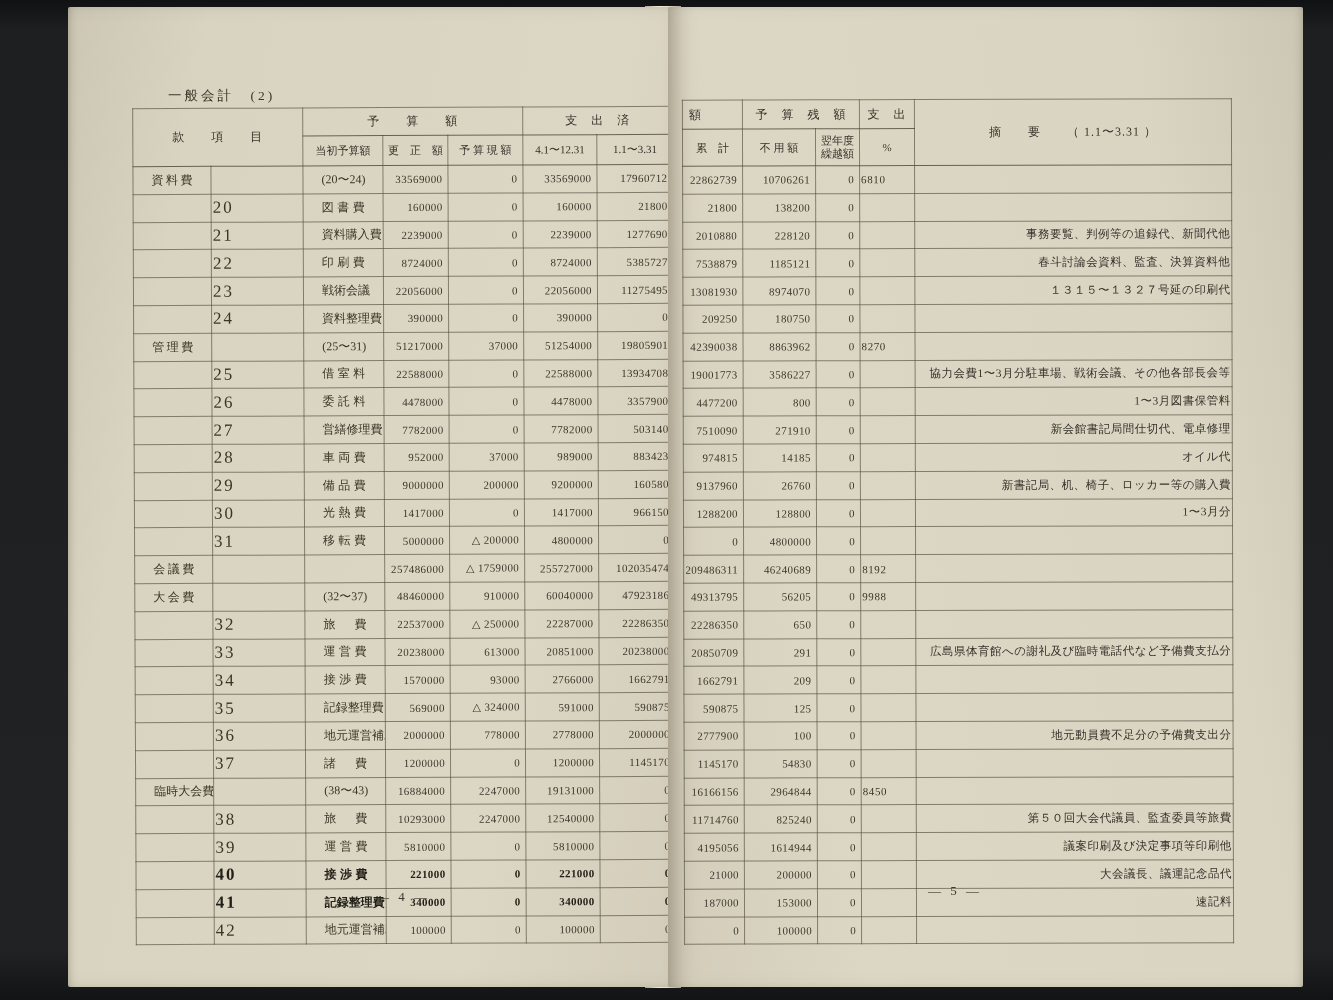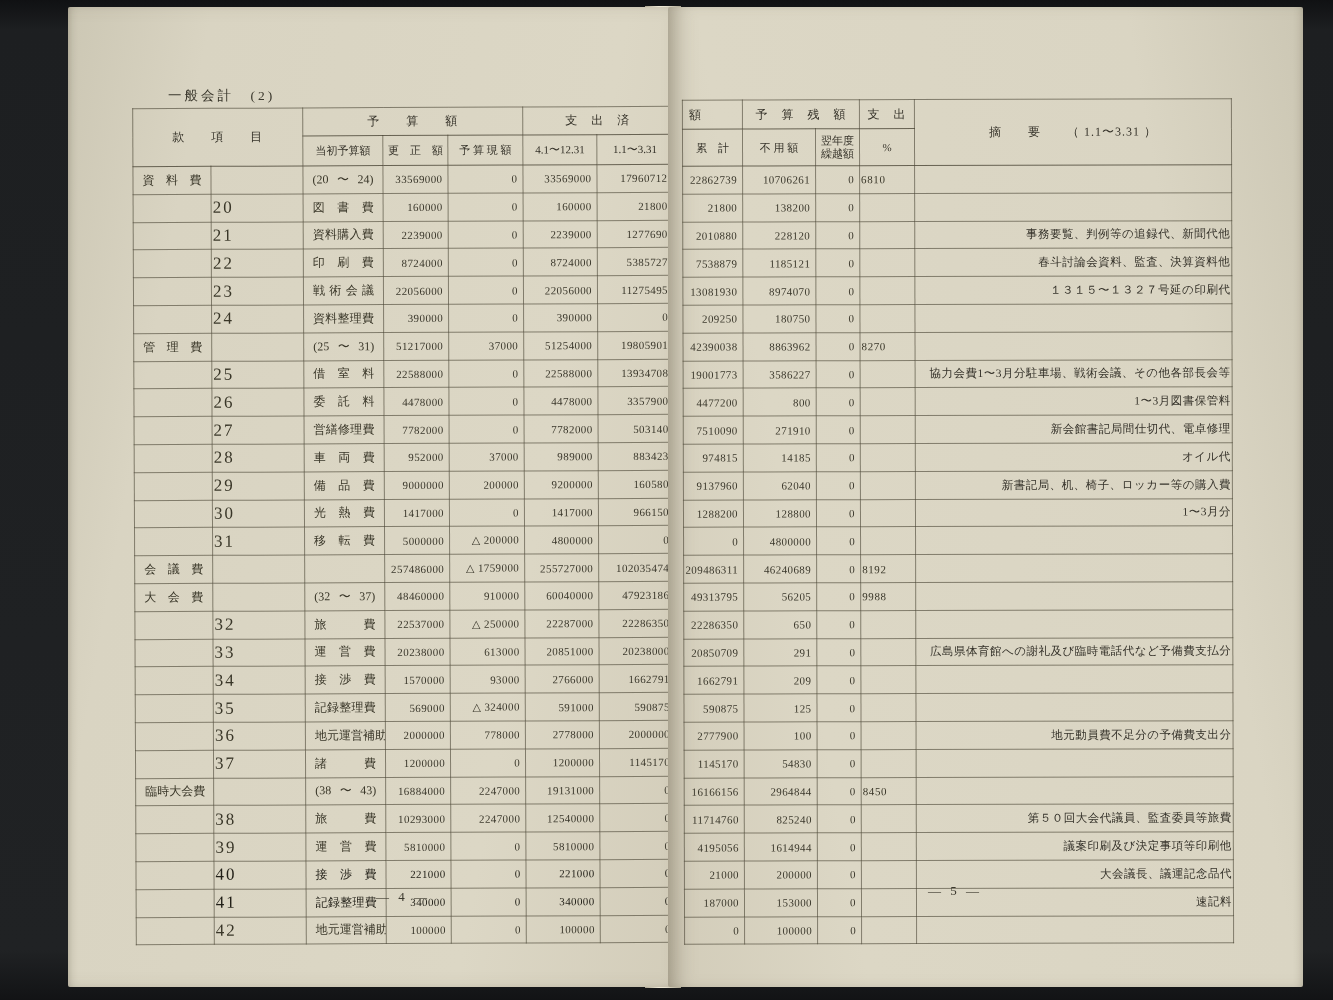--- a/index.html
+++ b/index.html
@@ -28,24 +28,24 @@
   .rtab{left:15px;top:92px;width:549px;transform:rotate(-0.15deg);}
   th,td{border:1px solid rgba(74,69,54,.62);overflow:hidden;white-space:nowrap;}
   th{border-bottom:1px solid rgba(74,69,54,.8);font-weight:normal;font-size:12px;color:#36332a;}
   thead tr.h1 th{height:25px;}
   .ltab thead tr.h2 th{height:27px;font-size:11px;text-align:center;}
   .rtab thead tr.h1 th{height:26px;}
   .rtab thead tr.h2 th{height:34px;font-size:11px;}
   tbody td{height:24.8px;font-size:11px;}
   td.amt{text-align:right;padding-right:5px;letter-spacing:.4px;color:#3b382c;}
   td.num{text-align:left;padding-right:7px;font-size:17px;letter-spacing:2px;}
-  .jfy{text-align:justify;text-align-last:justify;padding:0 9px;font-size:12px;}
+  .jfy{text-align:justify;text-align-last:justify;padding:0 18px;font-size:12px;}
   td.note{text-align:right;padding-left:7px;font-size:11.5px;letter-spacing:.5px;color:#35322a;}
   td.pct{text-align:left;letter-spacing:.6px;}
-  tr.bold td{font-weight:normal;color:#211f17;}
+  tr.bold td{font-weight:bold;color:#211f17;}
   th.carry{font-size:9px;line-height:1.15;white-space:normal;}
   th.gaku{text-align:left;padding-left:6px;}
   th.spread{letter-spacing:1px;}
 </style>
 </head>
 <body>
 
 <div class="stage">
   <div class="spine"></div>
 
@@ -459,21 +459,21 @@
           </tr>
           <tr>
             <td class="amt">974815</td>
             <td class="amt">14185</td>
             <td class="amt">0</td>
             <td class="pct"></td>
             <td class="note">オイル代</td>
           </tr>
           <tr>
             <td class="amt">9137960</td>
-            <td class="amt">62040</td>
+            <td class="amt">26760</td>
             <td class="amt">0</td>
             <td class="pct"></td>
             <td class="note">新書記局、机、椅子、ロッカー等の購入費</td>
           </tr>
           <tr>
             <td class="amt">1288200</td>
             <td class="amt">128800</td>
             <td class="amt">0</td>
             <td class="pct"></td>
             <td class="note">1〜3月分</td>

